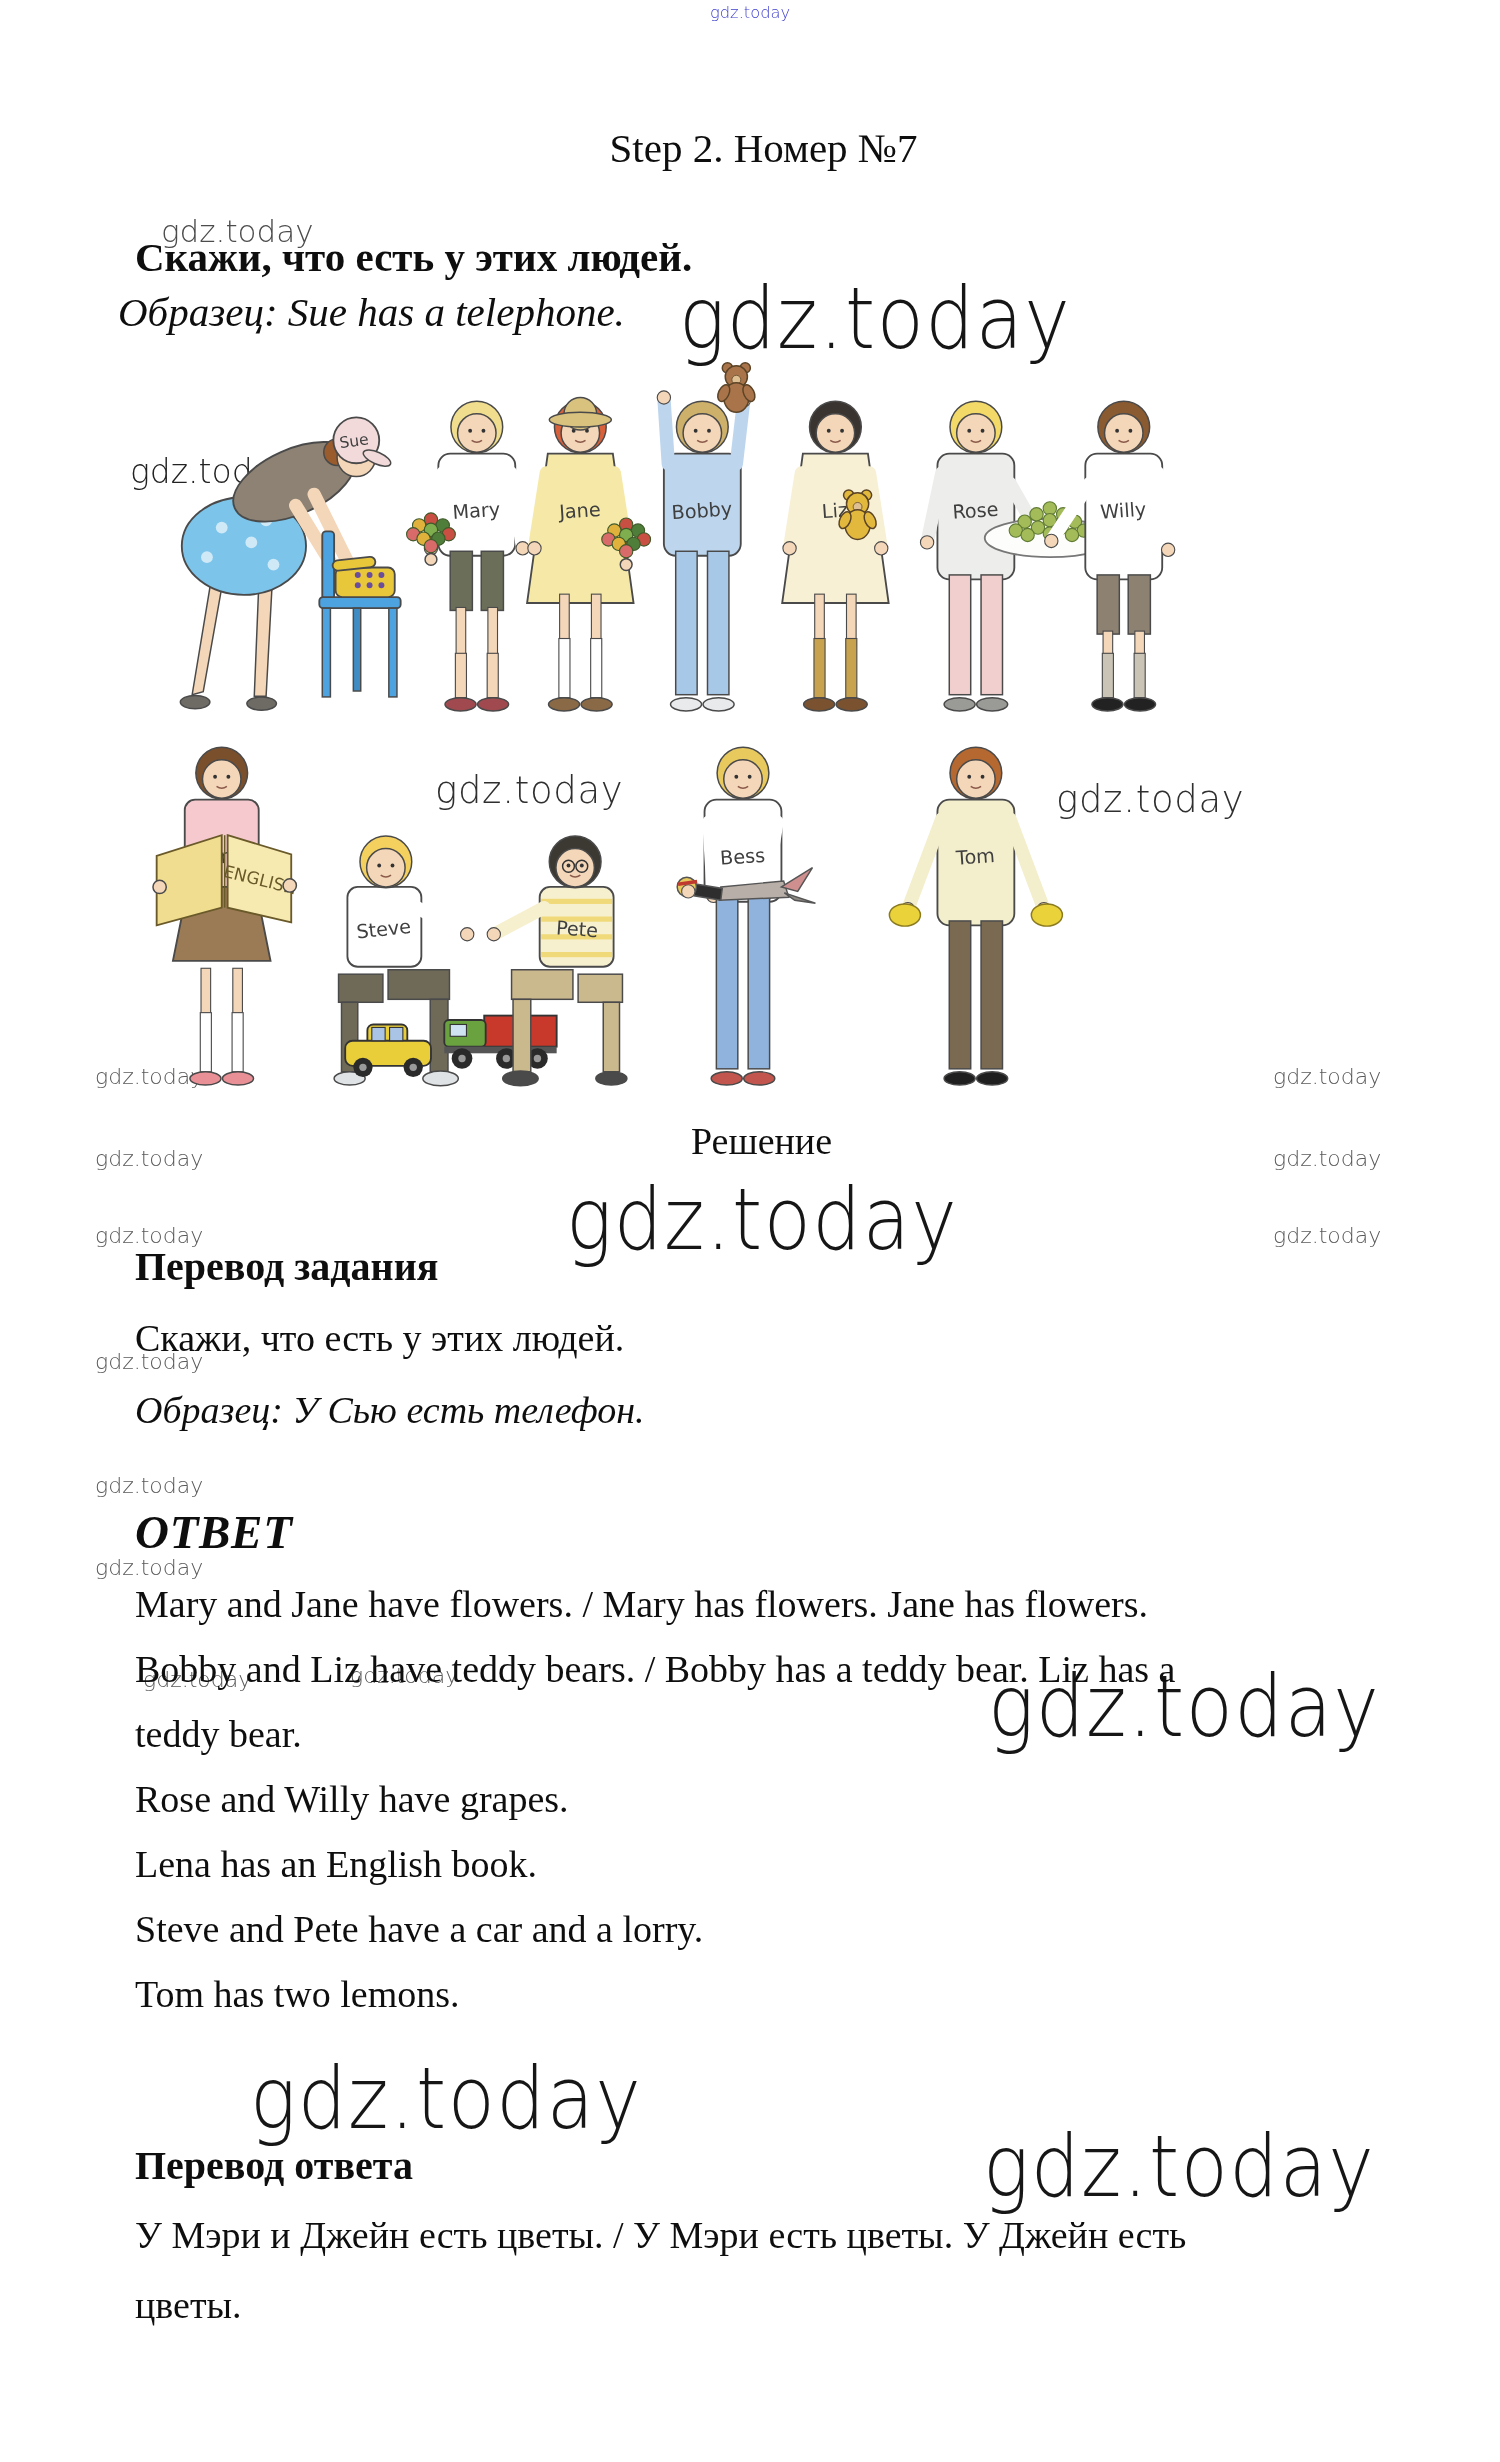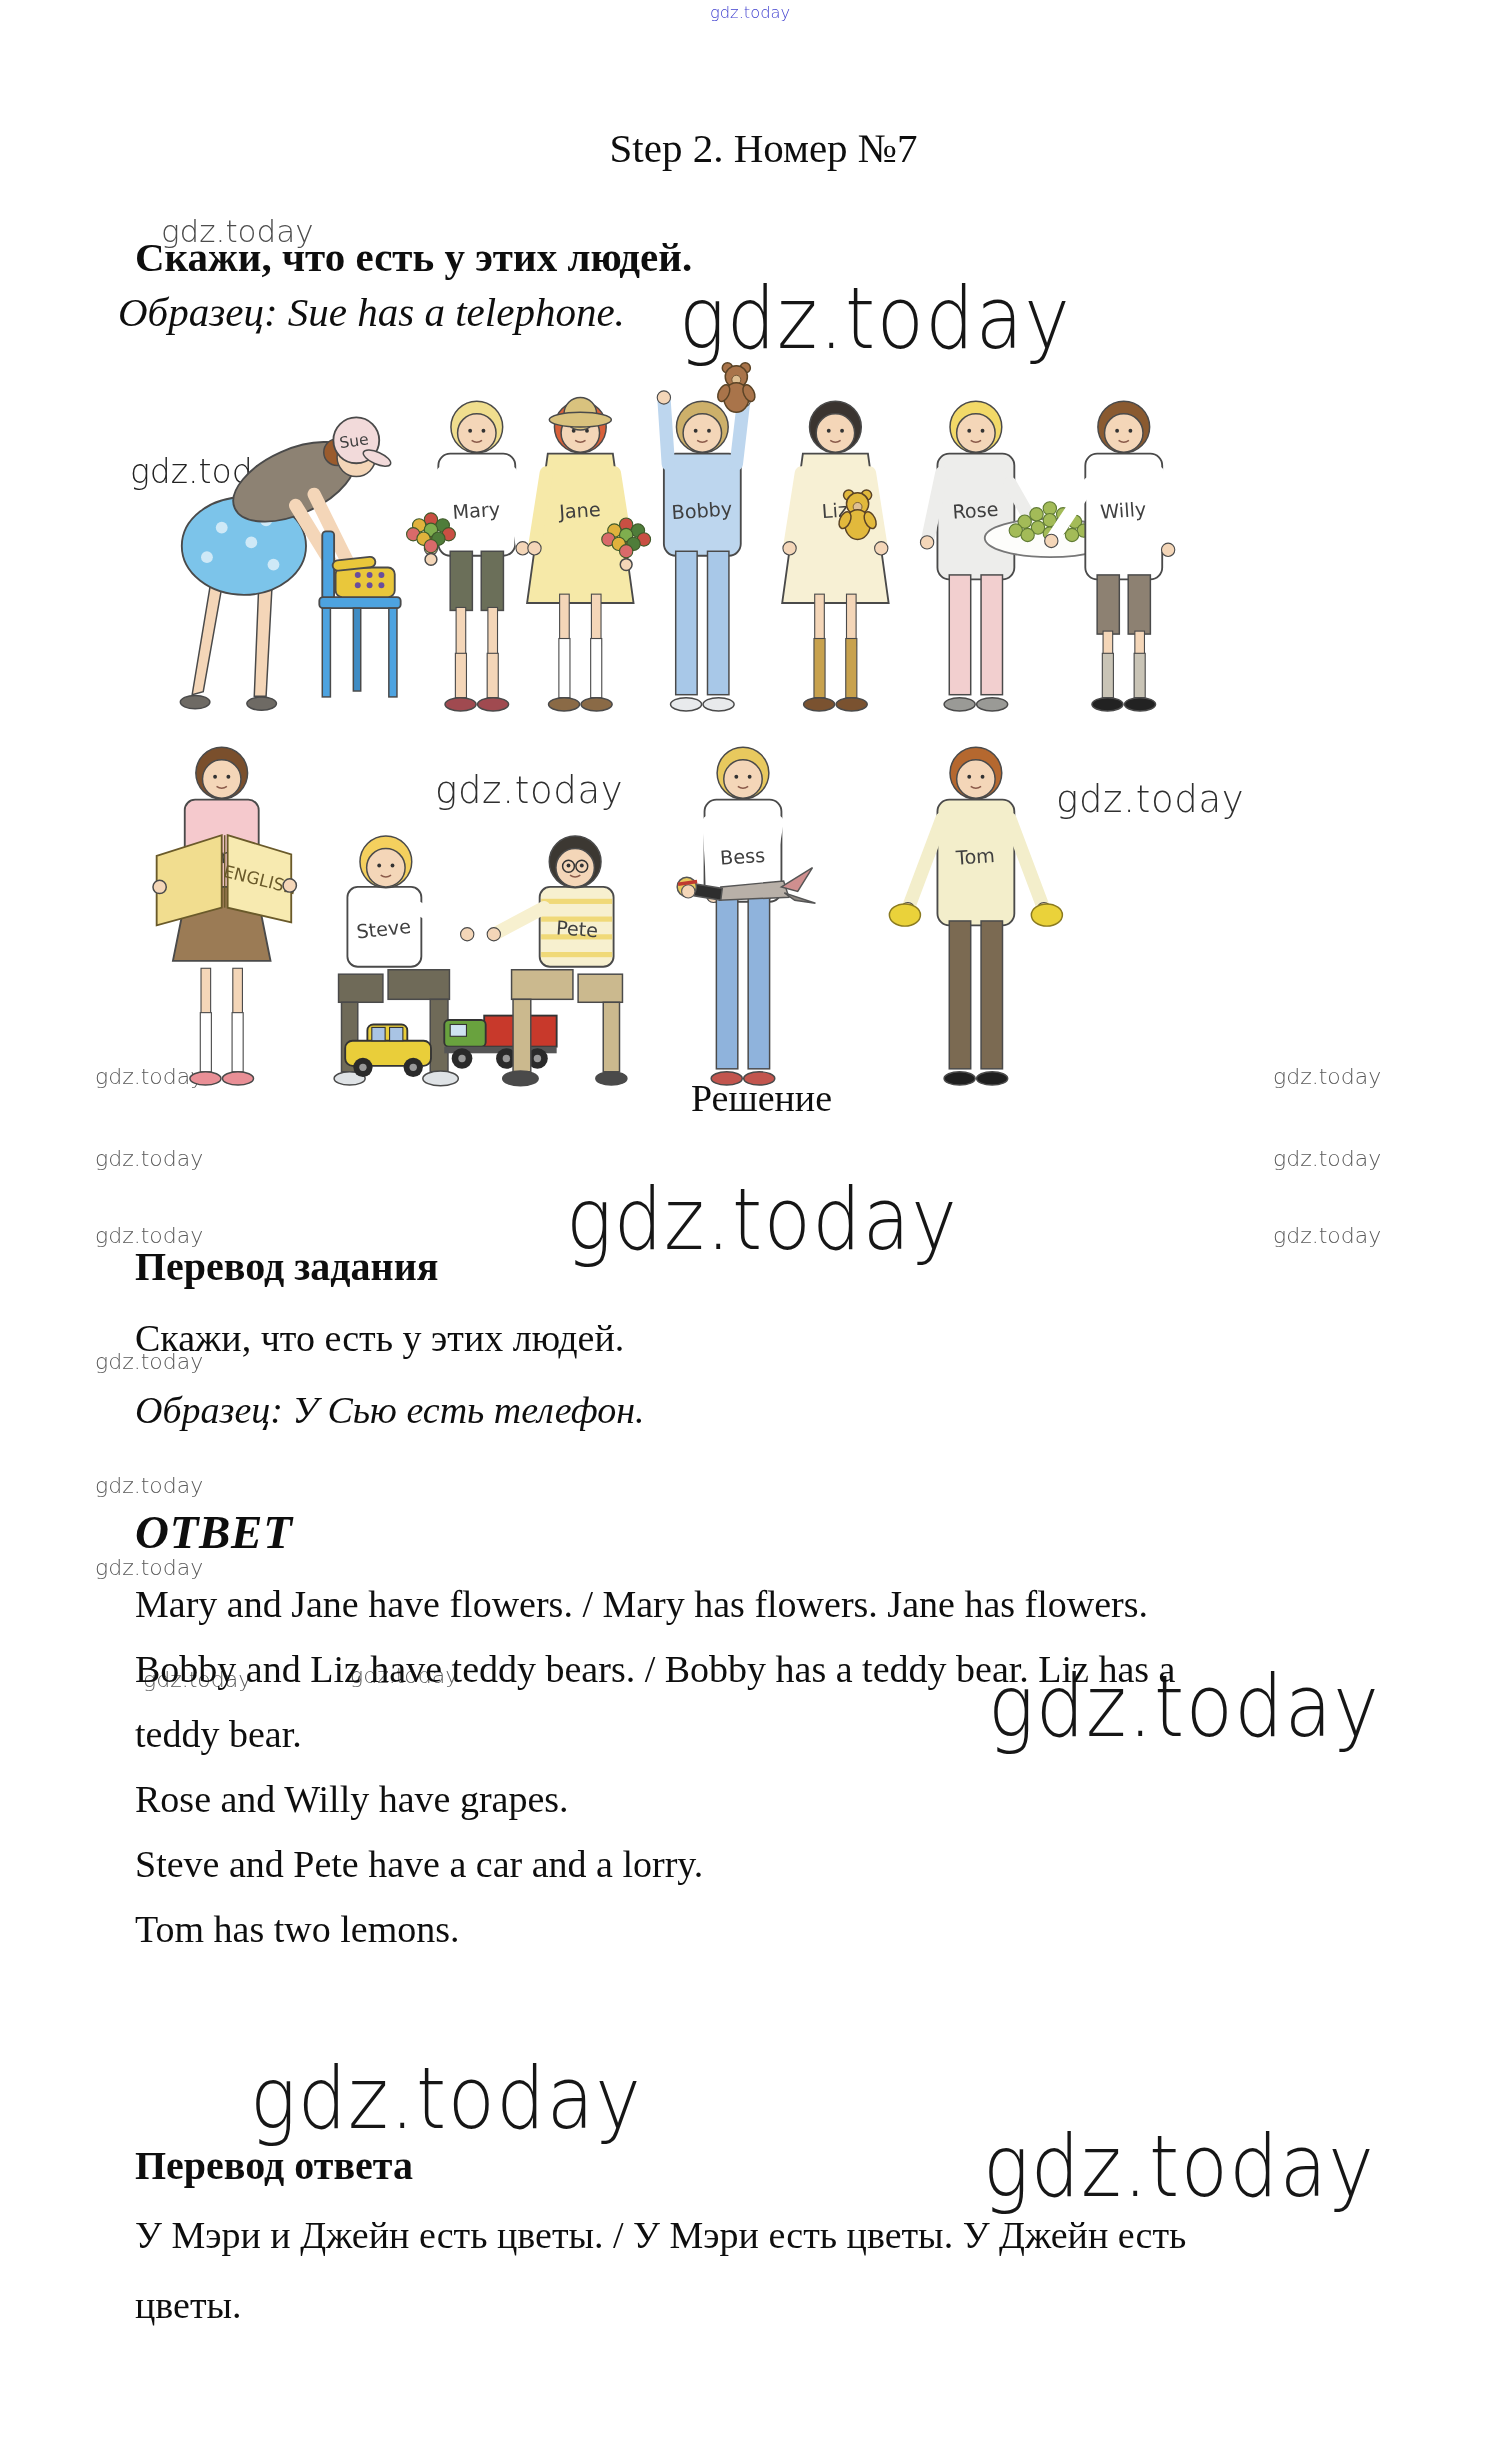--- a/index.html
+++ b/index.html
@@ -388,31 +388,32 @@
         <circle cx="1140" cy="576" r="26" fill="#f4d6b8" stroke="#4a4a4a" stroke-width="2"></circle>
         <circle cx="1131" cy="573" r="2.6" fill="#333"></circle>
         <circle cx="1149" cy="573" r="2.6" fill="#333"></circle>
         <path d="M1133,586 Q1140,591 1147,586" stroke="#8a5a4a" stroke-width="2" fill="none"></path>
         <text x="1140" y="690" text-anchor="middle" font-size="26" fill="#3f3f3f" font-family="DejaVu Sans, sans-serif" transform="rotate(-4 1140 690)">Tom</text>
         <ellipse cx="1044" cy="760" rx="21" ry="15" fill="#ead23a" stroke="#8a7a20" stroke-width="2"></ellipse>
         <ellipse cx="1236" cy="760" rx="21" ry="15" fill="#ead23a" stroke="#8a7a20" stroke-width="2"></ellipse>
       </g>
     </svg>
 
-  <div class="abs serif sol-heading centered" style="top:1076px;padding-left:74px;">Решение</div>
+  <div class="abs serif sol-heading centered" style="top:1119px;padding-left:74px;">Решение</div>
   <div class="abs serif sub-heading" style="left:135px;top:1243px;">Перевод задания</div>
   <div class="abs serif body-line" style="left:135px;top:1316px;">Скажи, что есть у этих людей.</div>
   <div class="abs serif body-line italic" style="left:135px;top:1388px;">Образец: У Сью есть телефон.</div>
 
   <div class="abs serif answer-heading" style="left:135px;top:1505px;">ОТВЕТ</div>
   <div class="abs serif answers" style="left:135px;top:1572px;" id="answer-lines">
       <div>Mary and Jane have flowers. / Mary has flowers. Jane has flowers.</div>
       <div>Bobby and Liz have teddy bears. / Bobby has a teddy bear. Liz has a</div>
       <div>teddy bear.</div>
       <div>Rose and Willy have grapes.</div>
+      <div>Lena has an English book.</div>
       <div>Steve and Pete have a car and a lorry.</div>
       <div>Tom has two lemons.</div>
     </div>
 
   <div class="abs serif sub-heading" style="left:135px;top:2142px;">Перевод ответа</div>
   <div class="abs serif body-line" style="left:135px;top:2213px;">У Мэри и Джейн есть цветы. / У Мэри есть цветы. У Джейн есть</div>
   <div class="abs serif body-line" style="left:135px;top:2283px;">цветы.</div>
 </div>
 
 

